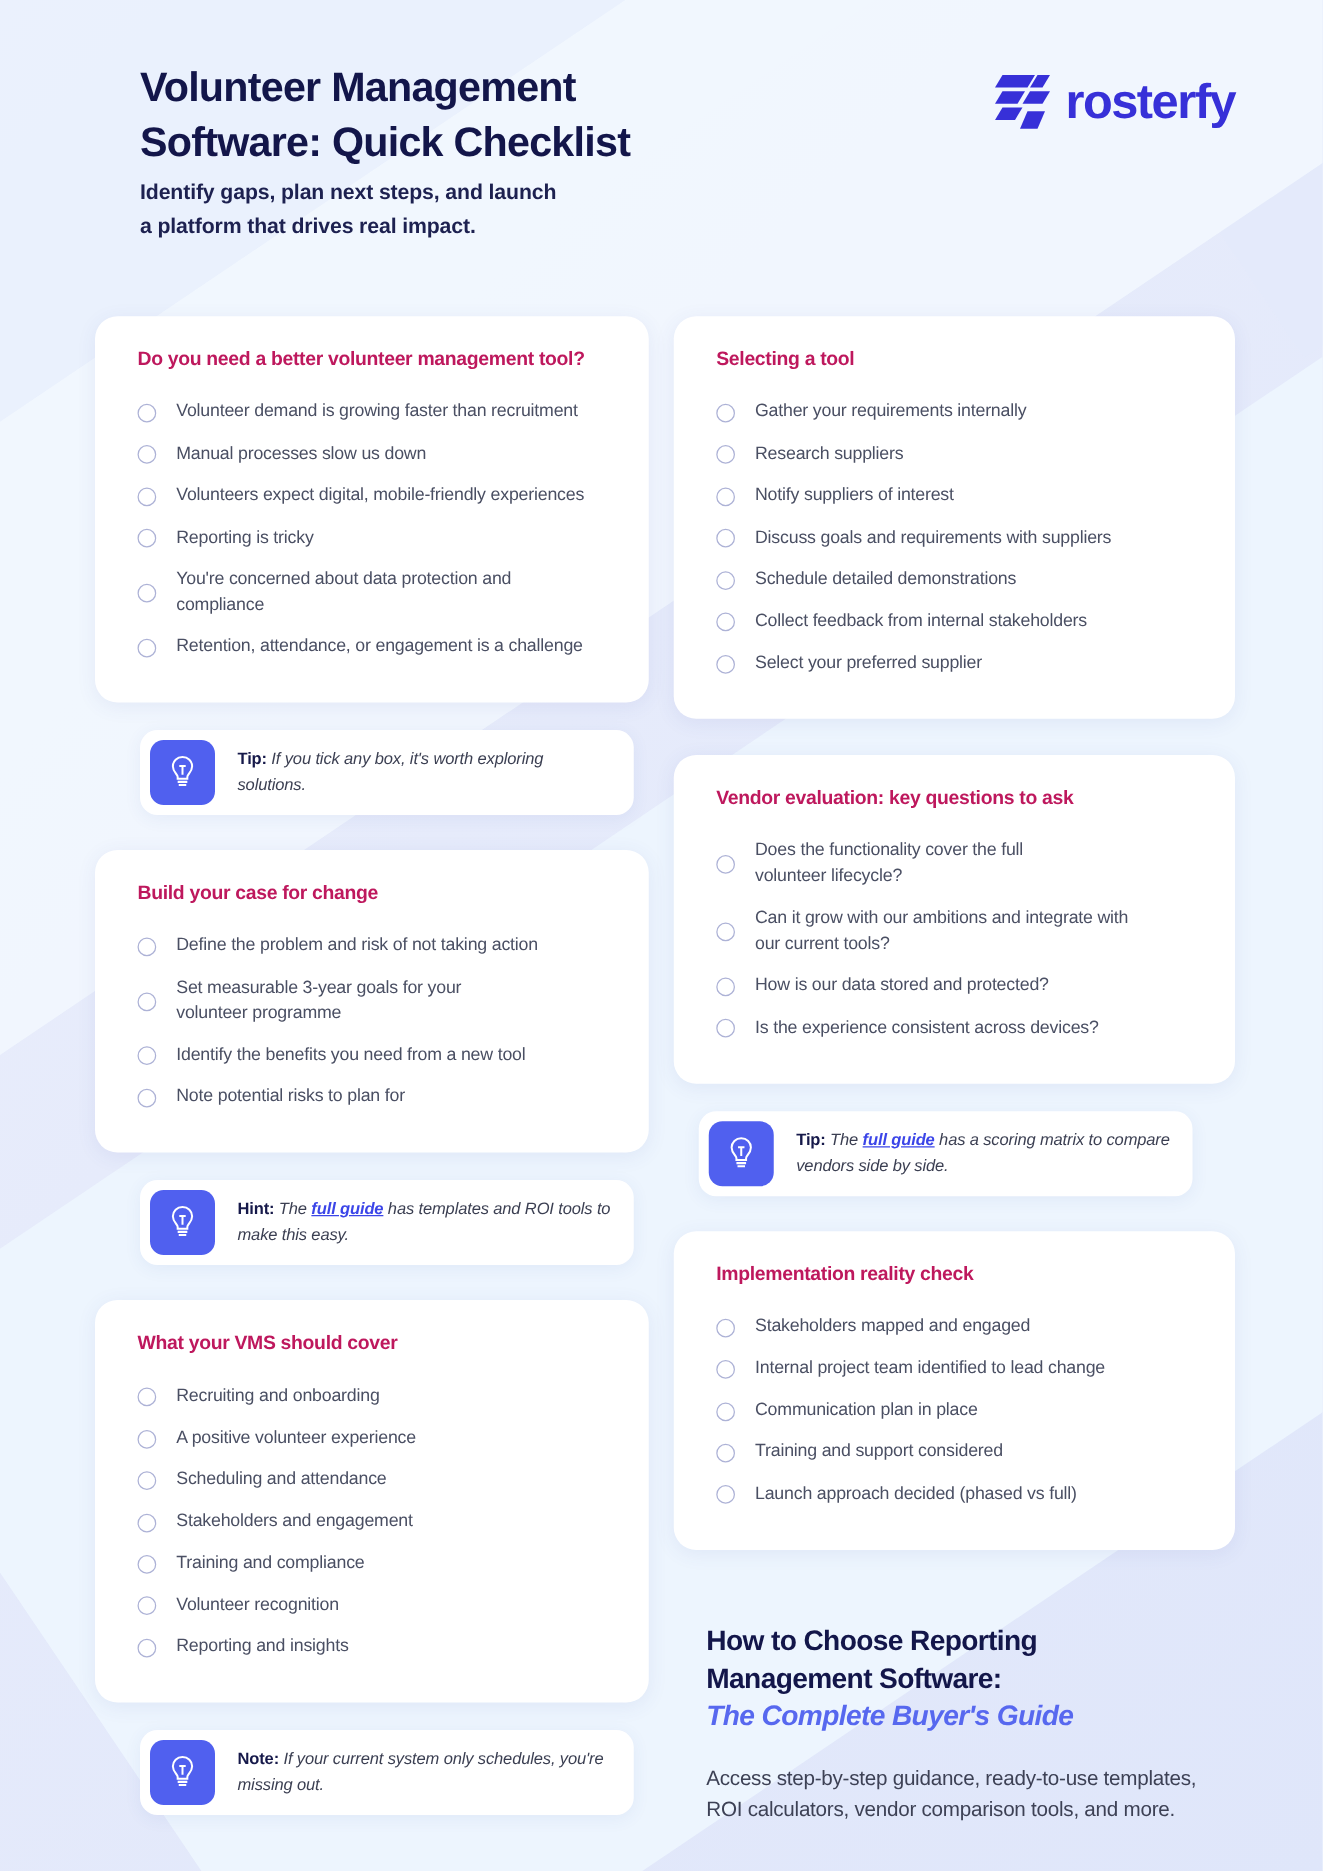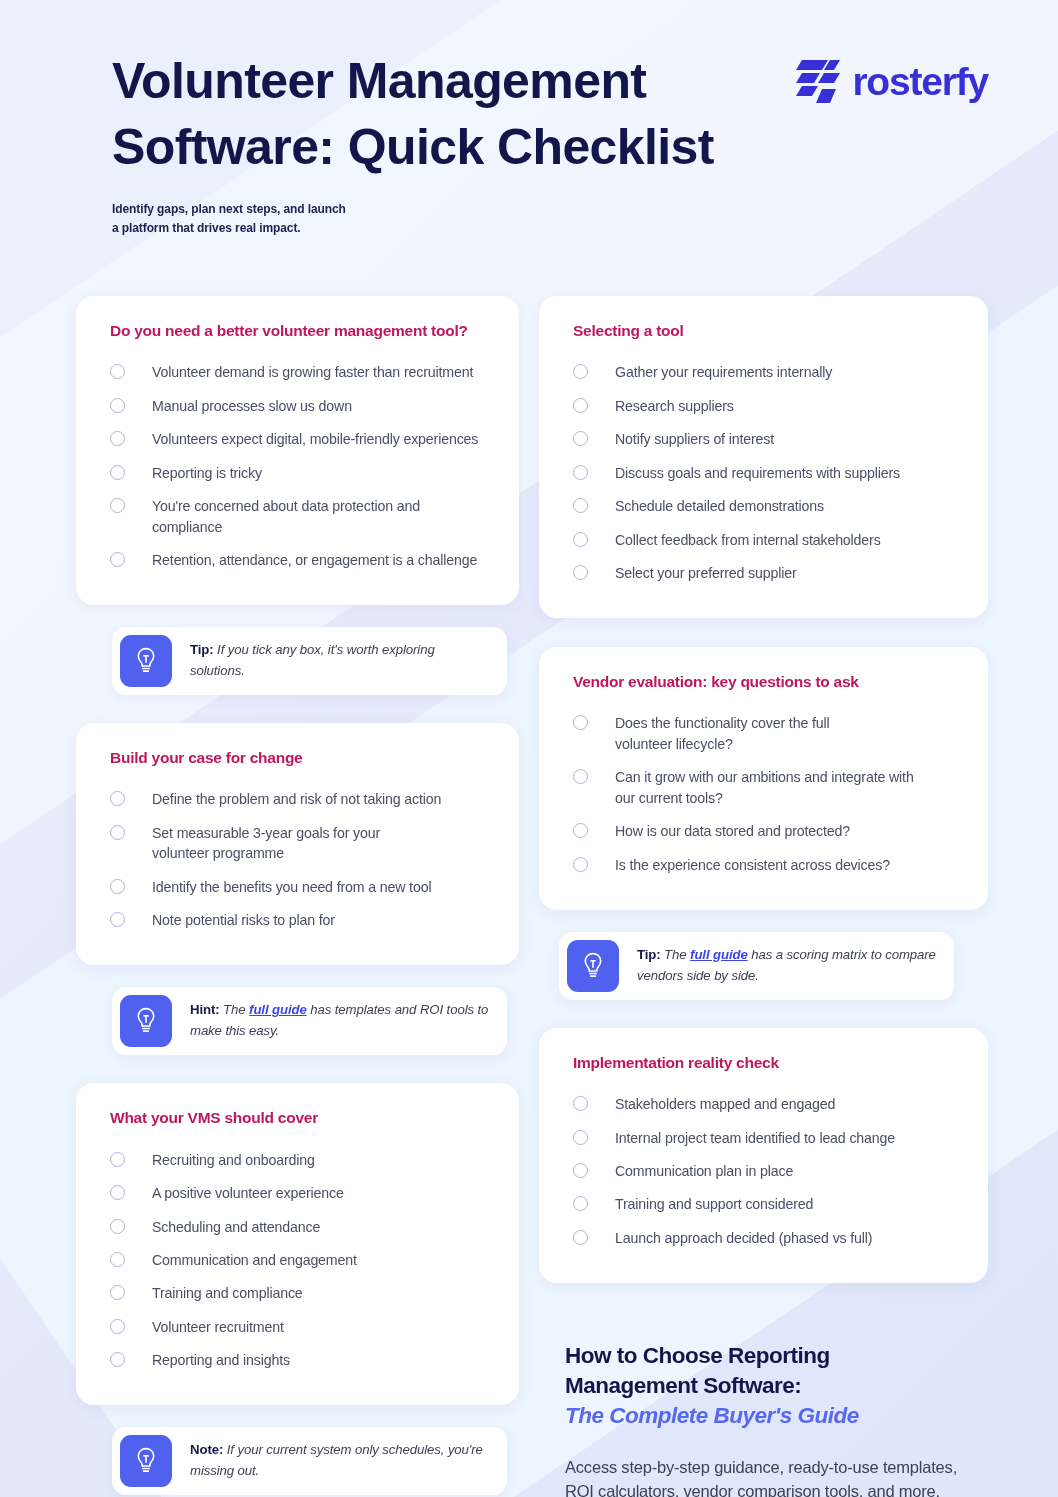--- a/index.html
+++ b/index.html
@@ -74,29 +74,29 @@
 
   
   .header {
     display: flex;
     align-items: flex-start;
     justify-content: space-between;
     padding: 48px 70px 0 112px;
   }
   .header-text { max-width: 640px; }
   .title {
-    font-size: 50px;
+    font-size: 33px;
     line-height: 1.32;
     font-weight: 700;
     letter-spacing: -0.6px;
     color: #13164a;
   }
   .subtitle {
-    margin-top: 20px;
-    font-size: 12px;
+    margin-top: 6px;
+    font-size: 17px;
     line-height: 1.58;
     font-weight: 600;
     color: #1d2150;
     letter-spacing: -0.1px;
   }
 
   .logo {
     display: flex;
     align-items: center;
     gap: 12px;
@@ -131,22 +131,22 @@
   .card-title {
     font-size: 15.5px;
     font-weight: 700;
     color: #be185d;
     letter-spacing: -0.25px;
     margin-bottom: 16px;
   }
   .check-list { list-style: none; }
   .check-item {
     display: flex;
-    align-items: flex-start;
-    gap: 27px;
+    align-items: center;
+    gap: 16px;
     padding: 6.5px 0;
   }
   .checkbox {
     flex: 0 0 auto;
     width: 15px; height: 15px;
     border: 1.5px solid #adb2d6;
     border-radius: 50%;
     margin-top: 2px;
     background: #fff;
   }
@@ -366,29 +366,29 @@
           <li class="check-item">
             <span class="checkbox"></span>
             <span class="check-label">A positive volunteer experience</span>
           </li>
           <li class="check-item">
             <span class="checkbox"></span>
             <span class="check-label">Scheduling and attendance</span>
           </li>
           <li class="check-item">
             <span class="checkbox"></span>
-            <span class="check-label">Communication and engagement</span>
+            <span class="check-label">Stakeholders and engagement</span>
           </li>
           <li class="check-item">
             <span class="checkbox"></span>
             <span class="check-label">Training and compliance</span>
           </li>
           <li class="check-item">
             <span class="checkbox"></span>
-            <span class="check-label">Volunteer recruitment</span>
+            <span class="check-label">Volunteer recognition</span>
           </li>
           <li class="check-item">
             <span class="checkbox"></span>
             <span class="check-label">Reporting and insights</span>
           </li>
         </ul>
       </div>
 
       <div class="tipbox">
         <div class="tip-icon">

